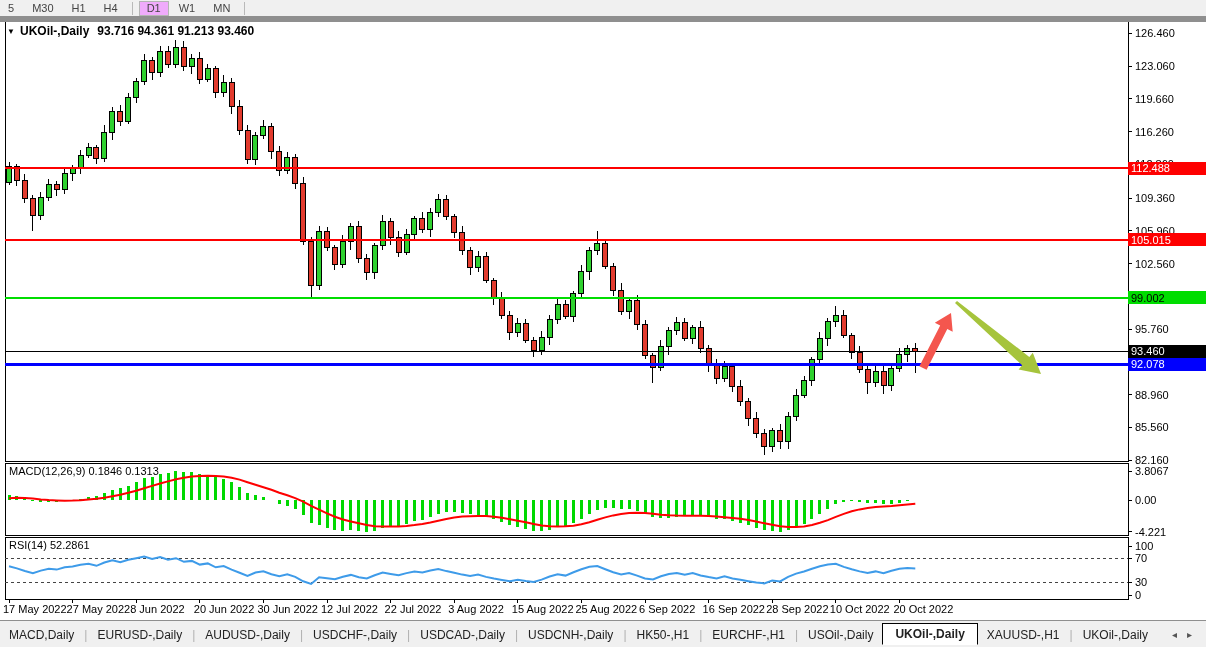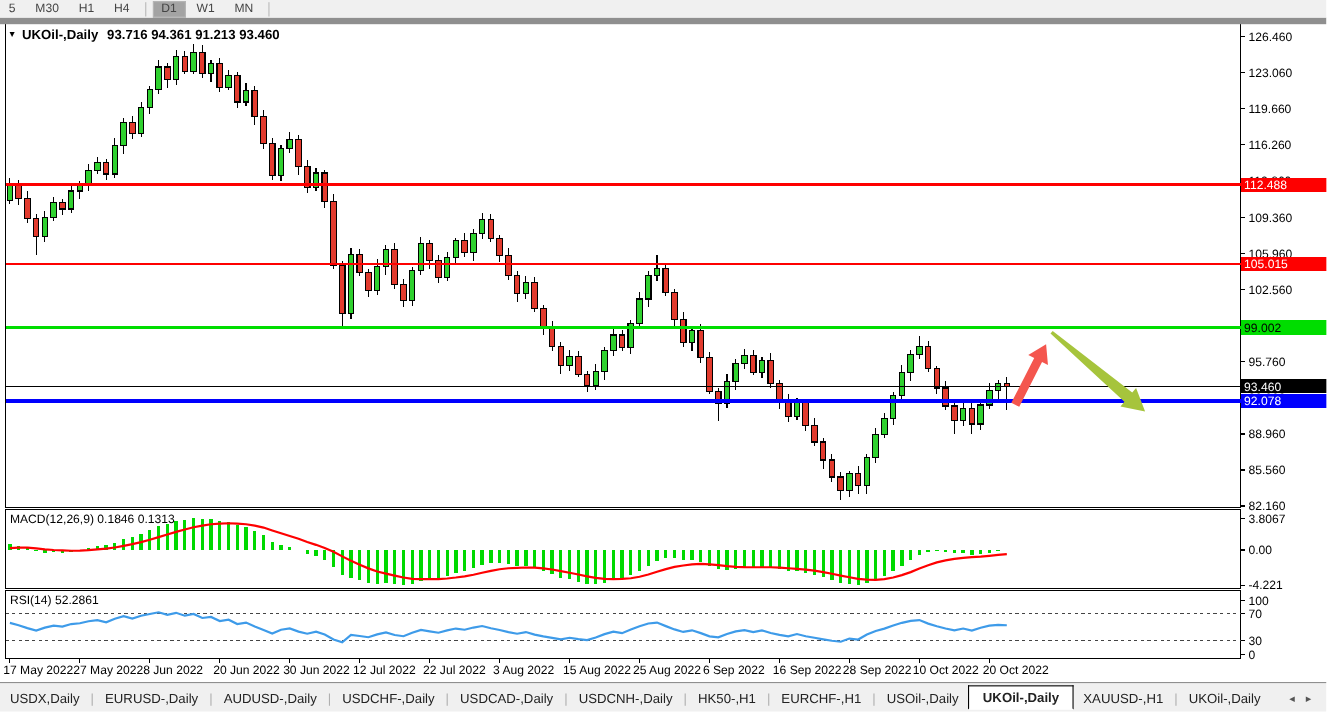--- a/index.html
+++ b/index.html
@@ -2,21 +2,21 @@
 <html><head>
 <meta charset="utf-8">
 <style>
   html,body{margin:0;padding:0;background:#fff;}
   #app{position:relative;width:1206px;height:647px;overflow:hidden;background:#ffffff;
        font-family:"Liberation Sans",sans-serif;-webkit-font-smoothing:none;}
   
   #tfbar{position:absolute;left:0;top:0;width:1206px;height:16px;background:#f0f0f0;
          display:flex;align-items:center;gap:2px;font-size:11px;color:#444;z-index:5;}
   .tfbtn{padding:1px 8px;cursor:default;line-height:13px;}
-  .tfbtn.active{background:#a3a3a3;border:1px solid #b5b5b5;padding:0 7px;}
+  .tfbtn.active{background:#f0abfc;border:1px solid #b5b5b5;padding:0 7px;}
   .tfdiv{width:1px;height:13px;background:#b9b9b9;margin:0 4px;}
   #tfsep{position:absolute;left:0;top:16px;width:1206px;height:6px;background:#8f8f8f;z-index:4;}
   
   #chart{position:absolute;left:0;top:0;width:1206px;height:620px;z-index:1;}
   svg text{font-family:"Liberation Sans",sans-serif;}
   
   #tabbar{position:absolute;left:0;top:620px;width:1206px;height:27px;background:#f0f0f0;
           border-top:1px solid #8f8f8f;display:flex;align-items:center;font-size:12px;color:#222;z-index:5;}
   .tab{padding:3px 9px;white-space:nowrap;cursor:default;}
   .tab.active{background:#ffffff;border:1px solid #000;border-bottom:1px solid #fff;
@@ -501,21 +501,21 @@
       <div class="tfbtn">H1</div>
       <div class="tfbtn">H4</div>
       <div class="tfdiv"></div>
       <div class="tfbtn active">D1</div>
       <div class="tfbtn">W1</div>
       <div class="tfbtn">MN</div>
       <div class="tfdiv"></div>
     </div>
   <div id="tfsep"></div>
   <div id="tabbar">
-      <div class="tab">USDX,Daily</div>
+      <div class="tab">MACD,Daily</div>
       <span class="tabsep">|</span>
       <div class="tab">EURUSD-,Daily</div>
       <span class="tabsep">|</span>
       <div class="tab">AUDUSD-,Daily</div>
       <span class="tabsep">|</span>
       <div class="tab">USDCHF-,Daily</div>
       <span class="tabsep">|</span>
       <div class="tab">USDCAD-,Daily</div>
       <span class="tabsep">|</span>
       <div class="tab">USDCNH-,Daily</div>

